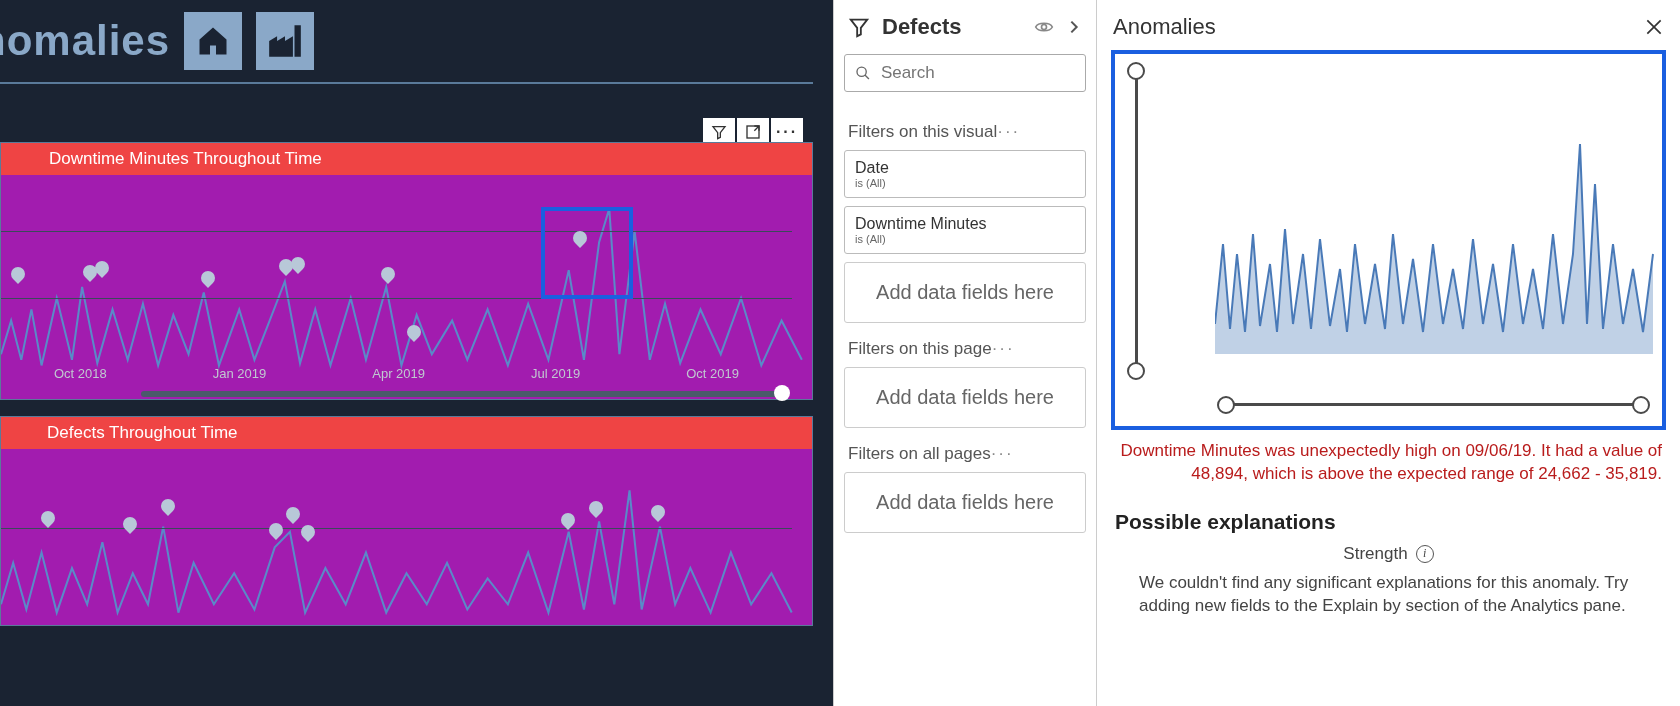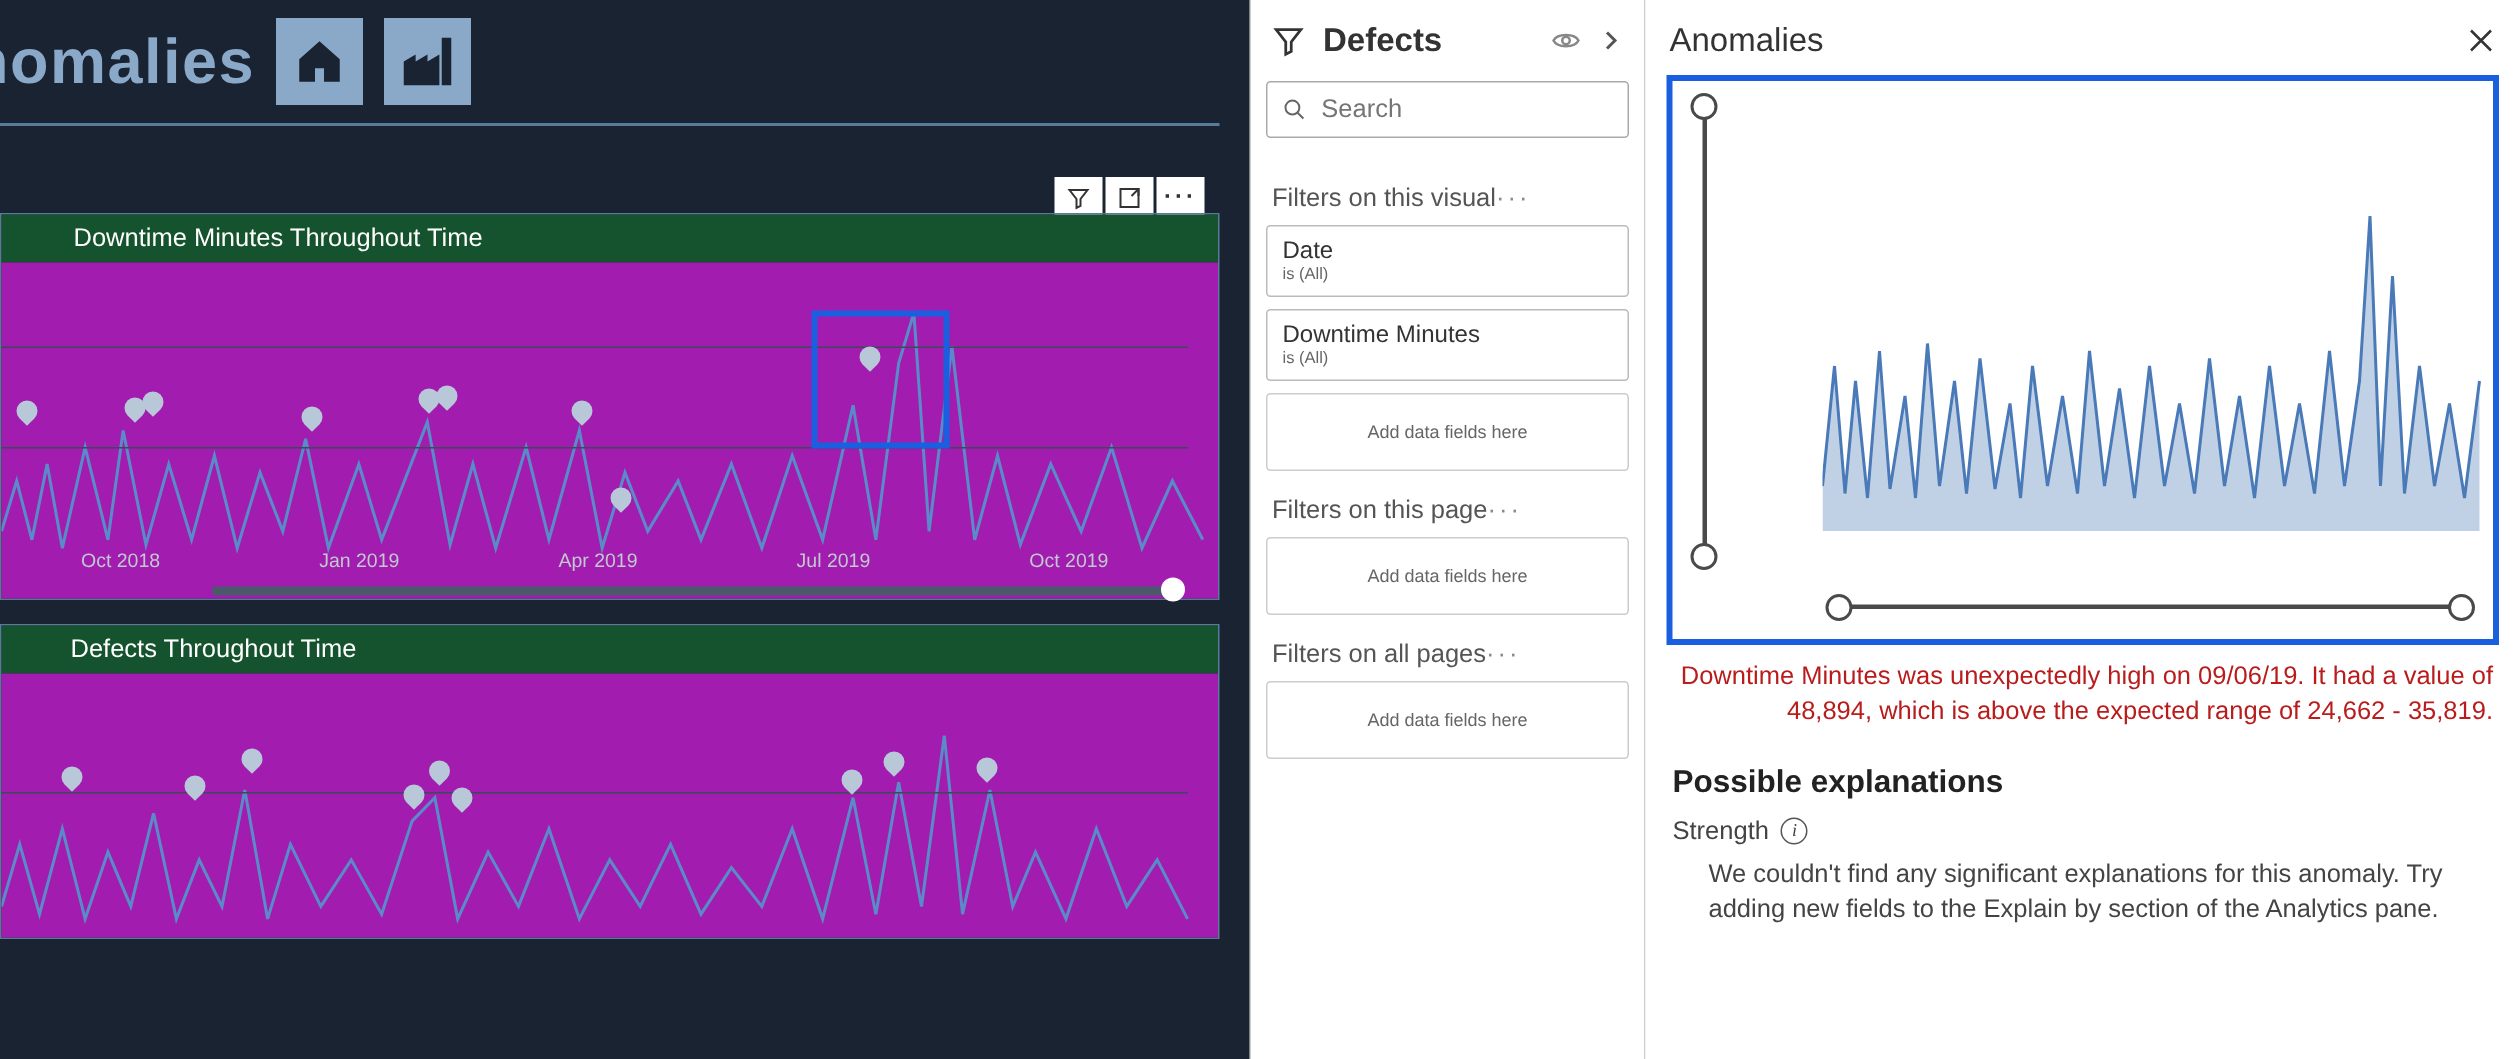--- a/index.html
+++ b/index.html
@@ -59,21 +59,21 @@
 }
 .chart-container {
   margin: 12px 20px 16px 0;
   border: 1px solid #5a7a9a;
 }
 .chart-container.first {
   margin-top: 58px;
   position: relative;
 }
 .chart-header {
-  background: #14532d;
+  background: #ef4444;
   color: #fff;
   font-size: 17px;
   padding: 6px 18px 6px 48px;
 }
 .chart-body {
   height: 224px;
   position: relative;
   background: #a21caf;
 }
 .chart-body.small { height: 176px; }
@@ -173,21 +173,21 @@
   font-size: 16px;
   color: #333;
 }
 .filter-card-sub { color: #666; font-size: 11px; }
 .add-fields {
   border: 1px solid #ccc;
   border-radius: 3px;
   padding: 18px 10px;
   text-align: center;
   color: #666;
-  font-size: 12px;
+  font-size: 20px;
   margin-bottom: 6px;
 }
 .dots { letter-spacing: 2px; color: #888; cursor:pointer; }
 
 
 .anomalies-panel {
   flex: 1;
   height: 100%;
   padding: 8px 14px;
   background: #fff;
@@ -217,21 +217,21 @@
 }
 .anomaly-desc {
   font-size: 17px;
   color: #b91c1c;
   padding: 10px 4px 18px 4px;
   line-height: 1.35;
   text-align: right;
 }
 .section-title { font-size: 21px; font-weight:600; color:#222; padding: 6px 4px; }
 .strength-row {
-  display: flex; justify-content: flex-start; align-items:center; gap:8px;
+  display: flex; justify-content: center; align-items:center; gap:8px;
   font-size: 17px; color:#444; padding: 4px 4px 8px 4px;
 }
 .info-circle {
   width:18px; height:18px; border:1.5px solid #555; border-radius:50%;
   display:flex; align-items:center; justify-content:center;
   font-size:12px; font-family: serif; font-style: italic;
 }
 .explain-body { font-size: 17px; color: #444; padding: 0 4px 0 28px; line-height:1.35; }
 svg { display:block; }
 </style>

